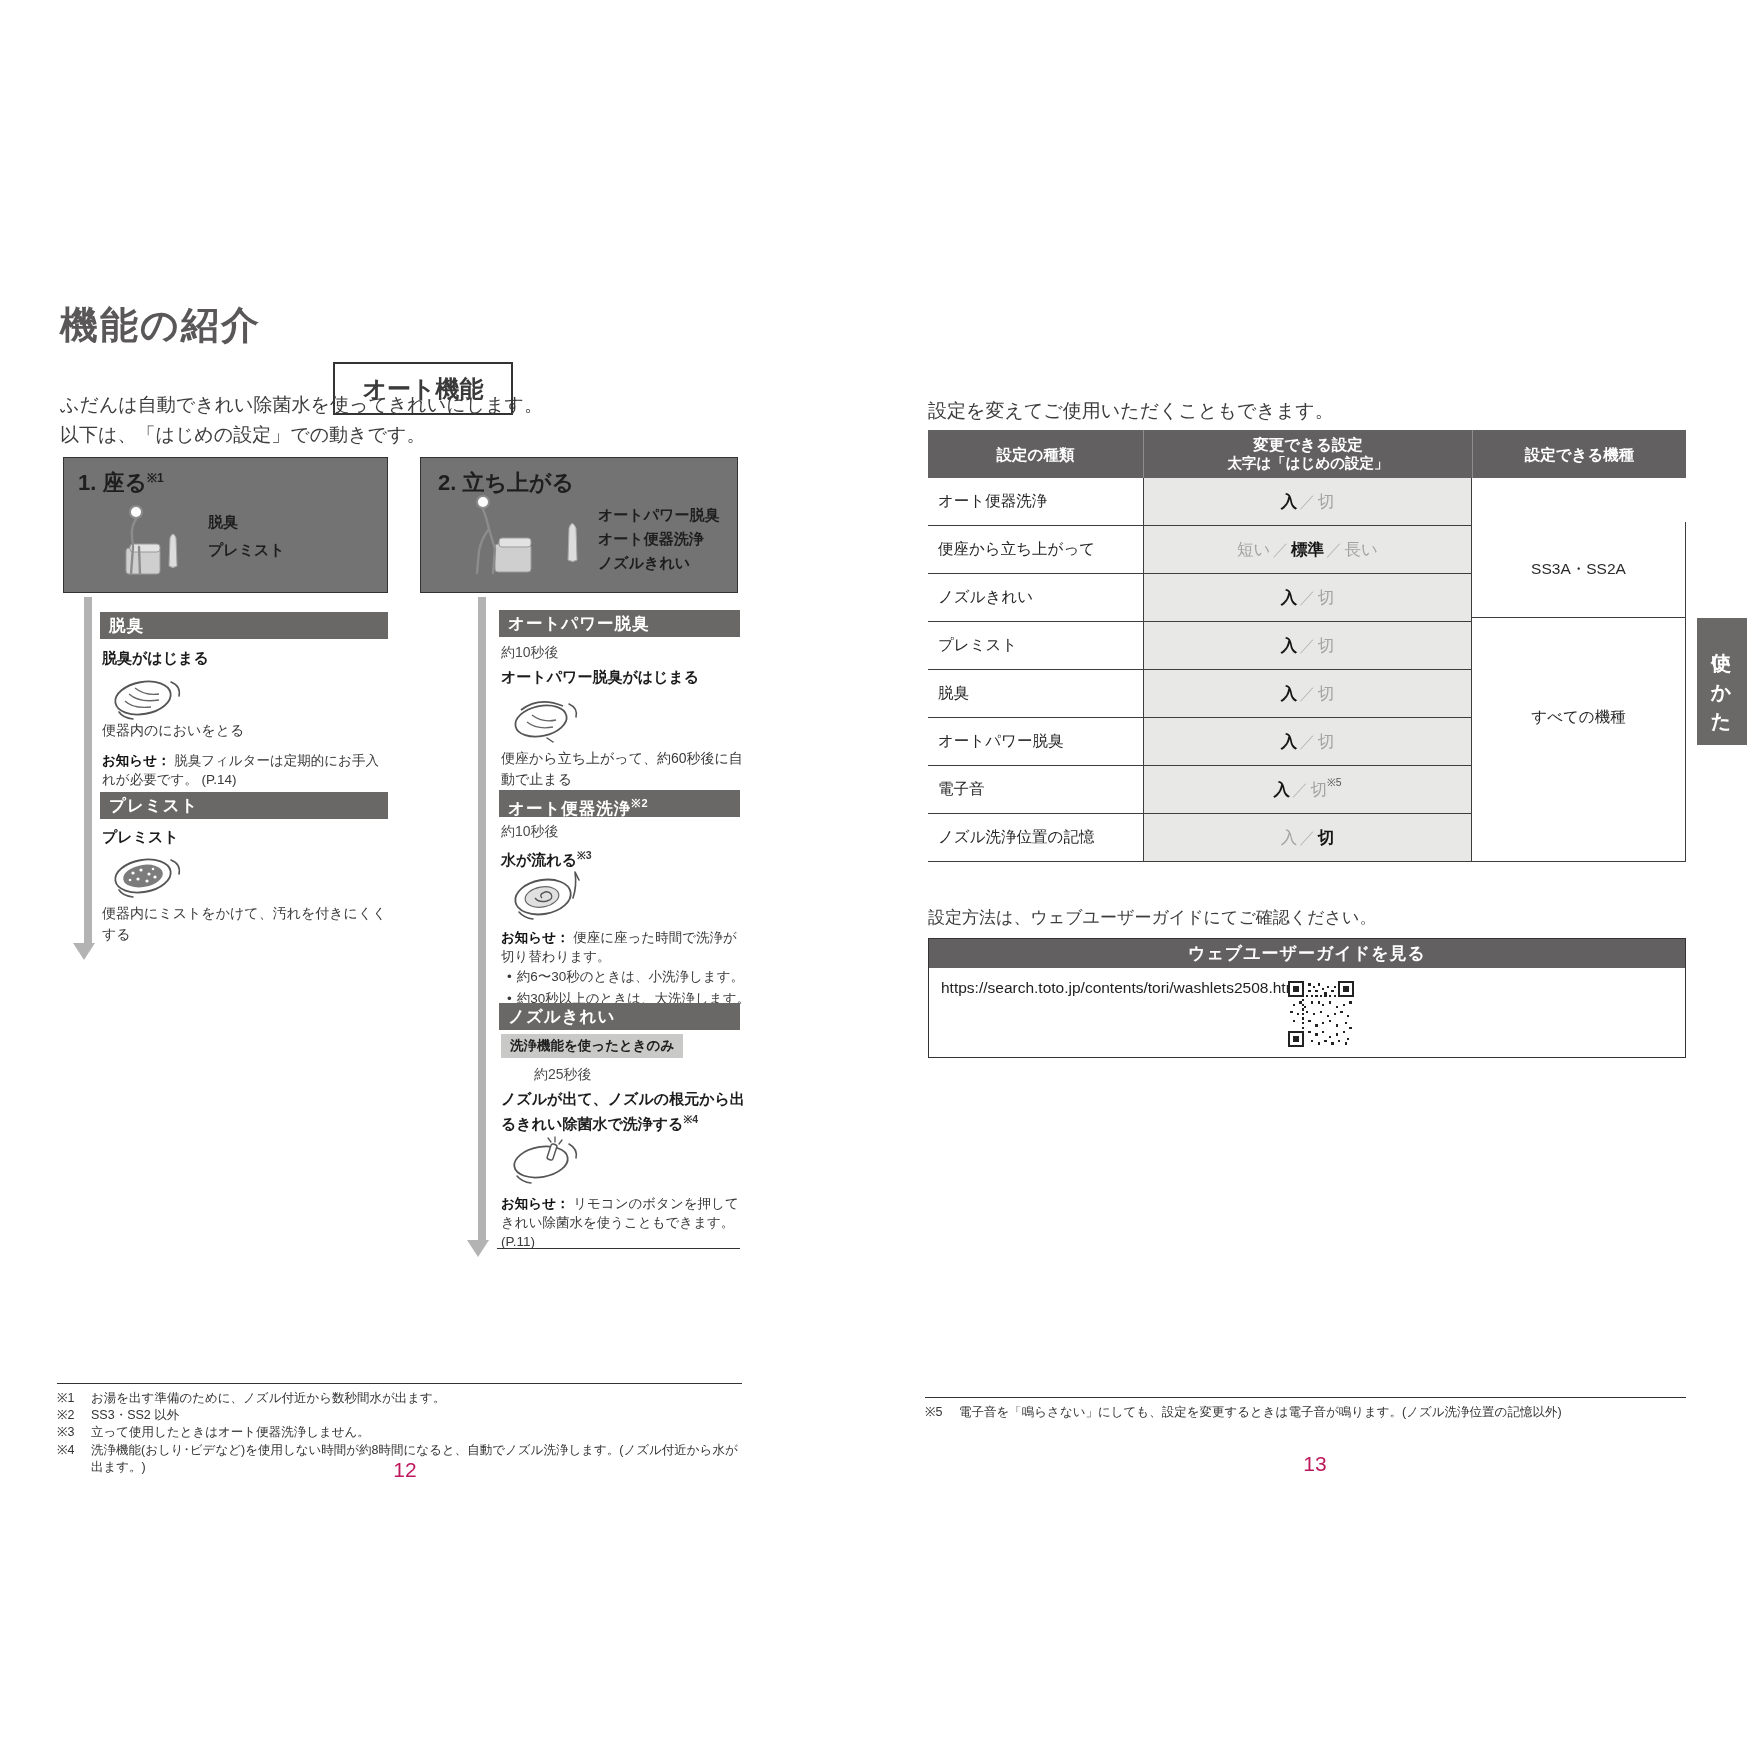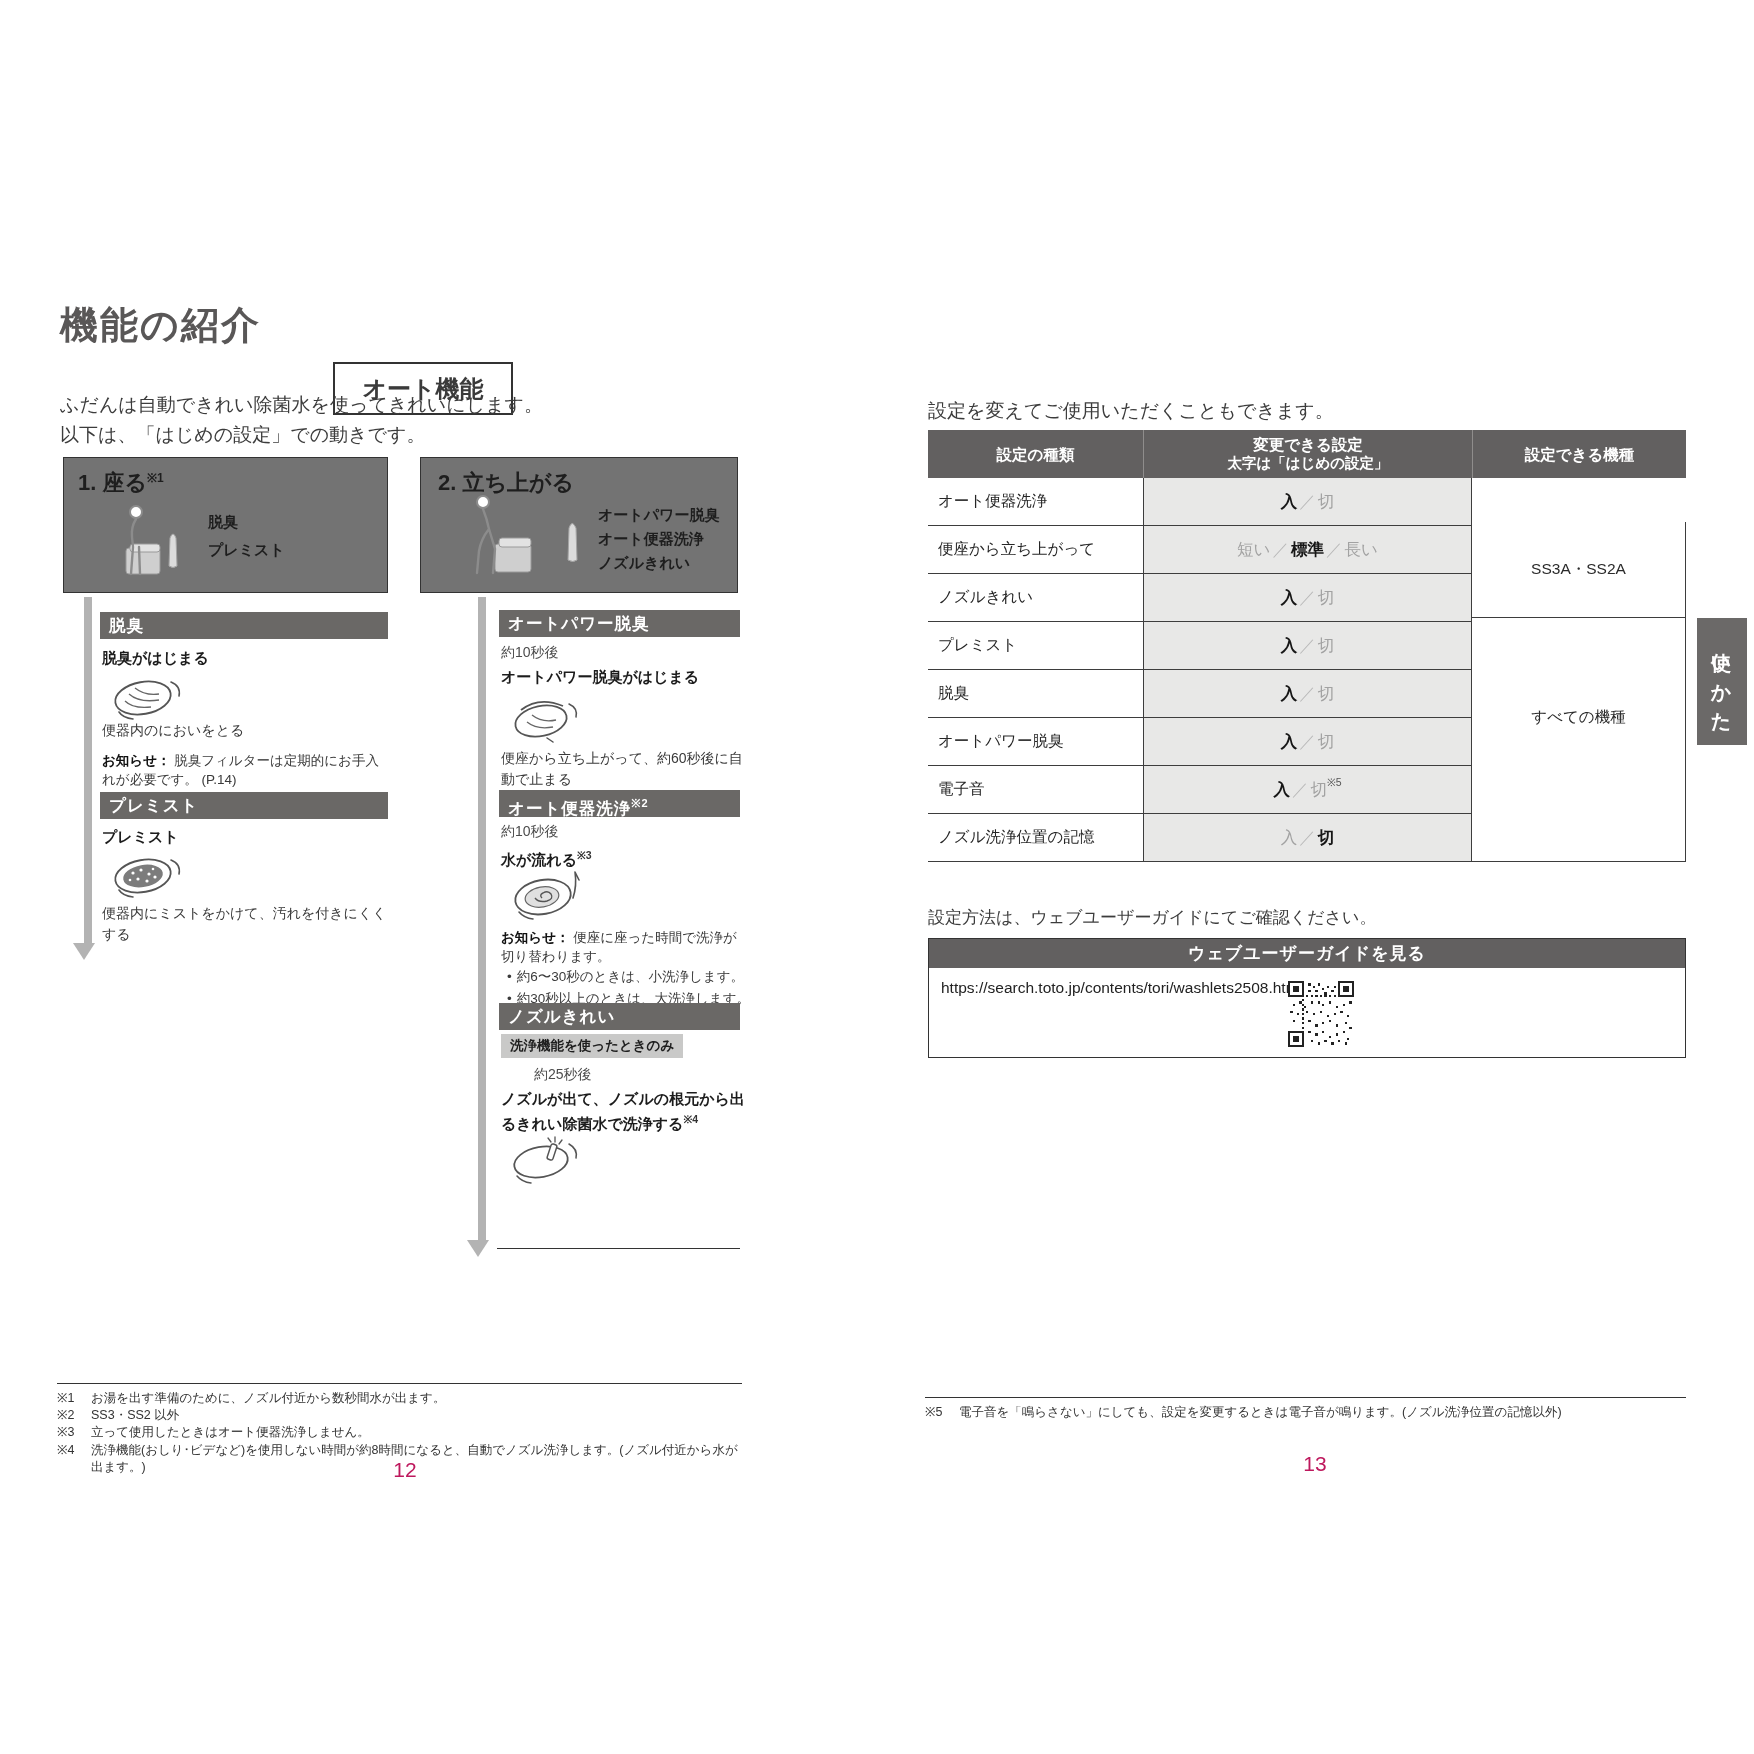--- a/index.html
+++ b/index.html
@@ -178,20 +178,24 @@
   <div class="abs time" style="left:501px;top:1066px;margin-left:33px;">約25秒後</div>
   <div class="abs lead" style="left:501px;top:1088px;width:247px;">
     <span>ノズルが出て、ノズルの根元から出るきれい除菌水で洗浄する</span><span class="leadsup">※4</span>
   </div>
   <svg class="abs" style="left:505px;top:1132px;" width="86" height="52" viewBox="0 0 86 52">
     <ellipse cx="36" cy="30" rx="27" ry="15" fill="#fff" stroke="#555" stroke-width="1.8" transform="rotate(-10 36 30)"></ellipse>
     <rect x="44" y="12" width="6" height="16" rx="2" fill="#fff" stroke="#555" stroke-width="1.5" transform="rotate(18 47 20)"></rect>
     <path d="M46 10 l-3 -4 M50 10 l0 -5 M54 12 l3 -4" fill="none" stroke="#555" stroke-width="1.3" stroke-linecap="round"></path>
     <path d="M64 12 q9 5 7 14 M12 44 q5 6 14 7" fill="none" stroke="#555" stroke-width="1.5" stroke-linecap="round"></path>
   </svg>
+  <div class="abs note" style="left:501px;top:1194px;width:247px;">
+    <b>お知らせ：</b>
+    <span>リモコンのボタンを押してきれい除菌水を使うこともできます。 (P.11)</span>
+  </div>
 
   <div class="abs rule" style="left:57px;top:1383px;width:685px;"></div>
   <div class="abs" style="left:57px;top:1390px;width:690px;">
     <div class="fn">
         <span class="mk">※1</span>
         <span>お湯を出す準備のために、ノズル付近から数秒間水が出ます。</span>
       </div>
     <div class="fn">
         <span class="mk">※2</span>
         <span>SS3・SS2 以外</span>

